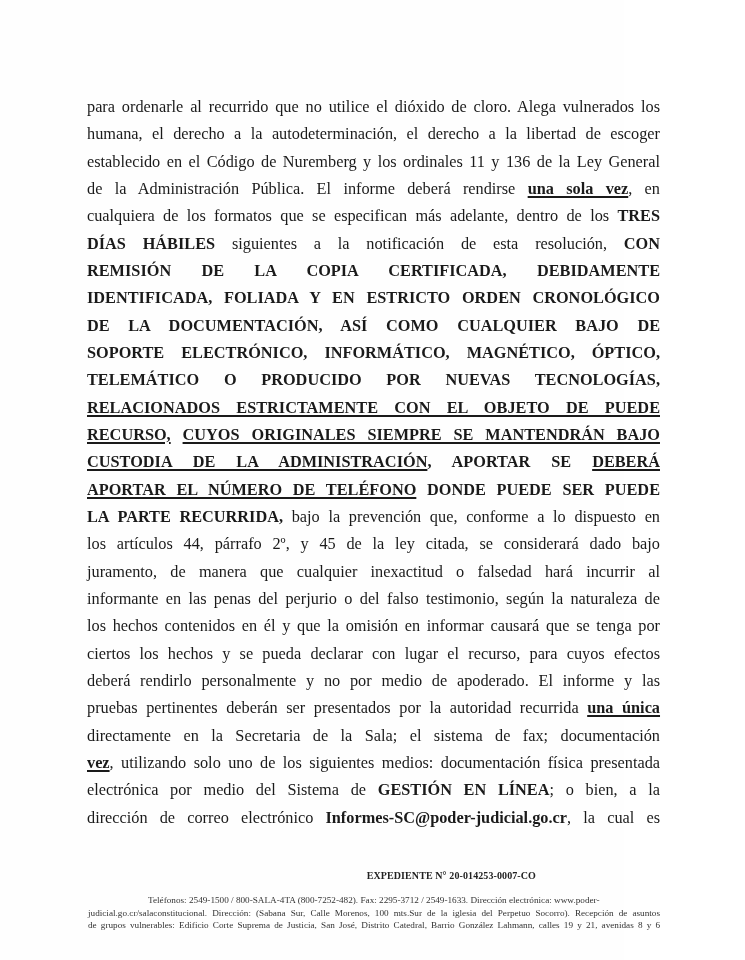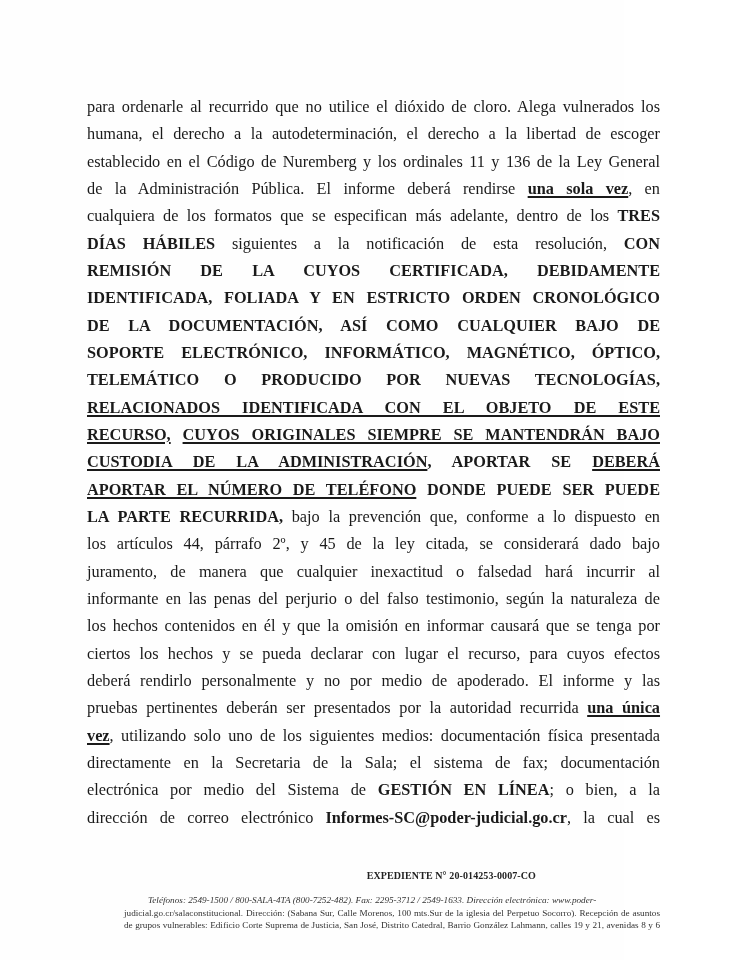--- a/index.html
+++ b/index.html
@@ -20,56 +20,56 @@
   .u { text-decoration: underline; text-decoration-thickness: 1.5px; text-underline-offset: 2px; }
   .expediente {
     position: absolute; right: 88px; top: 870px;
     font-size: 10px; font-weight: bold; letter-spacing: 0.1px; color: #222;
   }
   .footer {
     position: absolute; left: 88px; top: 894px; width: 572px;
     font-size: 9.2px; line-height: 12.5px; color: #333; text-align: center;
   }
   .footer .fl { display: block; white-space: nowrap; }
-  .footer .fl.j { text-align: justify; text-align-last: justify; margin-left: 36px; }
+  .footer .fl.j { text-align: justify; text-align-last: justify; }
 </style>
 </head>
 <body>
 
 <div class="page">
   <div class="body-text" id="body-text">
       <span class="line"><span class="">para ordenarle al recurrido que no utilice el dióxido de cloro. Alega vulnerados los</span></span>
       <span class="line"><span class="">humana, el derecho a la autodeterminación, el derecho a la libertad de escoger</span></span>
       <span class="line"><span class="">establecido en el Código de Nuremberg y los ordinales 11 y 136 de la Ley General</span></span>
       <span class="line"><span class="">de la Administración Pública.    El informe deberá rendirse </span><span class="b u">una sola vez</span><span class="">, en</span></span>
       <span class="line"><span class="">cualquiera de los formatos que se especifican más adelante, dentro de los </span><span class="b">TRES</span></span>
       <span class="line"><span class="b">DÍAS HÁBILES</span><span class=""> siguientes a la notificación de esta resolución, </span><span class="b">CON</span></span>
-      <span class="line"><span class="b">REMISIÓN DE LA CUYOS CERTIFICADA, DEBIDAMENTE</span></span>
+      <span class="line"><span class="b">REMISIÓN DE LA COPIA CERTIFICADA, DEBIDAMENTE</span></span>
       <span class="line"><span class="b">IDENTIFICADA, FOLIADA Y EN ESTRICTO ORDEN CRONOLÓGICO</span></span>
       <span class="line"><span class="b">DE LA DOCUMENTACIÓN, ASÍ COMO CUALQUIER BAJO DE</span></span>
       <span class="line"><span class="b">SOPORTE ELECTRÓNICO, INFORMÁTICO, MAGNÉTICO, ÓPTICO,</span></span>
       <span class="line"><span class="b">TELEMÁTICO O PRODUCIDO POR NUEVAS TECNOLOGÍAS,</span></span>
-      <span class="line"><span class="b u">RELACIONADOS IDENTIFICADA CON EL OBJETO DE ESTE</span></span>
+      <span class="line"><span class="b u">RELACIONADOS ESTRICTAMENTE CON EL OBJETO DE PUEDE</span></span>
       <span class="line"><span class="b u">RECURSO,</span><span class="b"> </span><span class="b u">CUYOS ORIGINALES SIEMPRE SE MANTENDRÁN BAJO</span></span>
       <span class="line"><span class="b u">CUSTODIA DE LA ADMINISTRACIÓN</span><span class="b">, APORTAR SE </span><span class="b u">DEBERÁ</span></span>
       <span class="line"><span class="b u">APORTAR EL NÚMERO DE TELÉFONO</span><span class="b"> DONDE PUEDE SER PUEDE</span></span>
       <span class="line"><span class="b">LA PARTE RECURRIDA,</span><span class="">  bajo la prevención que, conforme a lo dispuesto en</span></span>
       <span class="line"><span class="">los artículos 44, párrafo 2º, y 45 de la ley citada, se considerará dado bajo</span></span>
       <span class="line"><span class="">juramento, de manera que cualquier inexactitud o falsedad hará incurrir al</span></span>
       <span class="line"><span class="">informante en las penas del perjurio o del falso testimonio, según la naturaleza de</span></span>
       <span class="line"><span class="">los hechos contenidos en él y que la omisión en informar causará que se tenga por</span></span>
       <span class="line"><span class="">ciertos los hechos y se pueda declarar con lugar el recurso, para cuyos efectos</span></span>
       <span class="line"><span class="">deberá rendirlo personalmente y no por medio de apoderado. El informe y las</span></span>
       <span class="line"><span class="">pruebas pertinentes deberán ser presentados por la autoridad recurrida </span><span class="b u">una única</span></span>
+      <span class="line"><span class="">directamente en la Secretaria de la Sala; el sistema de fax; documentación</span></span>
       <span class="line"><span class="b u">vez</span><span class="">, utilizando solo uno de los siguientes medios: documentación física presentada</span></span>
-      <span class="line"><span class="">directamente en la Secretaria de la Sala; el sistema de fax; documentación</span></span>
       <span class="line"><span class="">electrónica por medio del Sistema de </span><span class="b">GESTIÓN EN LÍNEA</span><span class="">; o bien, a la</span></span>
       <span class="line"><span class="">dirección de correo electrónico </span><span class="b">Informes-SC@poder-judicial.go.cr</span><span class="">, la cual es</span></span>
     </div>
 
   <div class="expediente">EXPEDIENTE N° 20-014253-0007-CO</div>
 
   <div class="footer">
-    <span class="fl" style="padding-left:60px;text-align:left;font-style:italic;">Teléfonos: 2549-1500 / 800-SALA-4TA (800-7252-482). Fax: 2295-3712 / 2549-1633. Dirección electrónica: www.poder-</span>
+    <span class="fl" style="padding-left:60px;text-align:left;">Teléfonos: 2549-1500 / 800-SALA-4TA (800-7252-482). Fax: 2295-3712 / 2549-1633. Dirección electrónica: www.poder-</span>
     <span class="fl j">judicial.go.cr/salaconstitucional. Dirección: (Sabana Sur, Calle Morenos, 100 mts.Sur de la iglesia del Perpetuo Socorro). Recepción de asuntos</span>
     <span class="fl j">de grupos vulnerables: Edificio Corte Suprema de Justicia, San José, Distrito Catedral, Barrio González Lahmann, calles 19 y 21, avenidas 8 y 6</span>
   </div>
 </div>
 
 </body></html>

